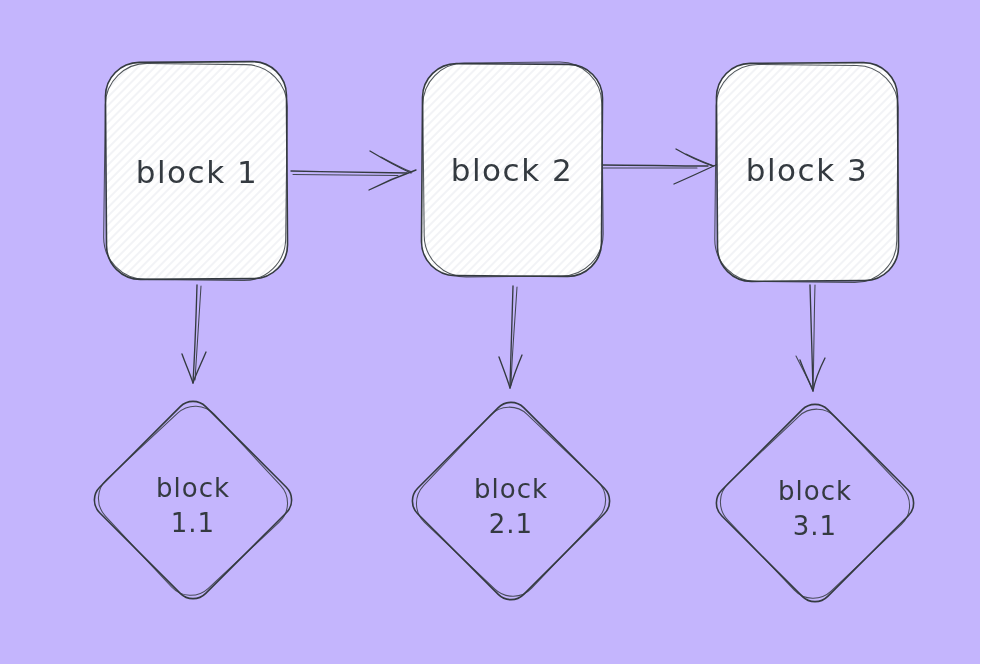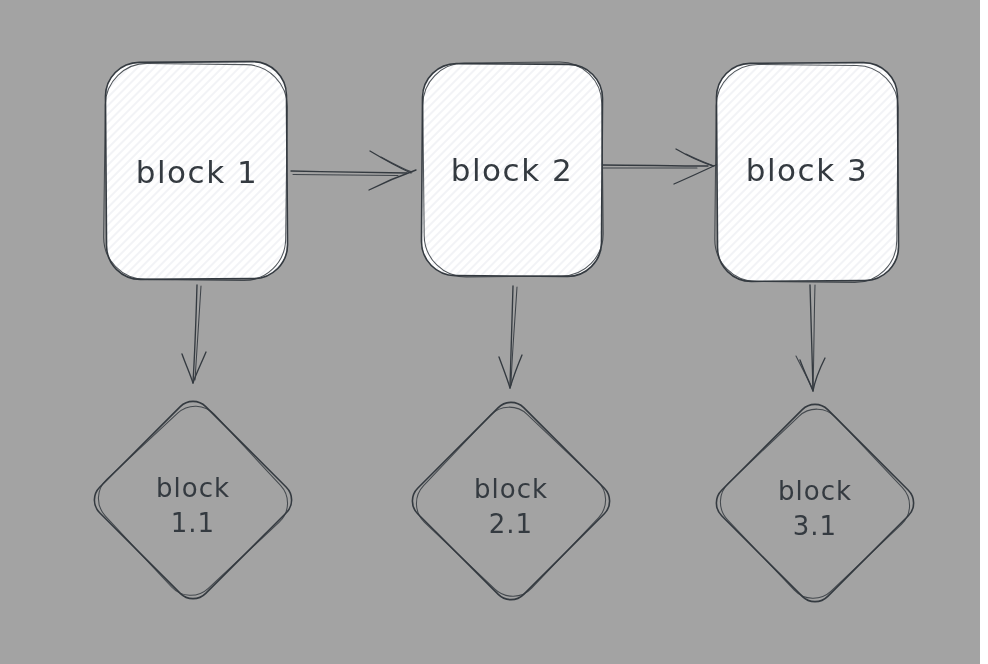--- a/index.html
+++ b/index.html
@@ -1,20 +1,20 @@
 <!DOCTYPE html>
 <html><head>
 <meta charset="utf-8">
 <style>
   html, body { margin: 0; padding: 0; background: #ffffff; }
   .canvas {
     position: relative;
     width: 980px;
     height: 664px;
-    background: #a3a3a3;
+    background: #c4b5fd;
     overflow: hidden;
   }
   svg { display: block; }
   .outline   { fill: none; stroke-width: 1.6; stroke-linejoin: round; stroke-linecap: round; }
   .outline2  { fill: none; stroke-width: 1.05; stroke-linejoin: round; stroke-linecap: round; opacity: 0.85; }
   .arrow     { fill: none; stroke-width: 1.35; stroke-linecap: round; }
   .arrow-thin{ fill: none; stroke-width: 1.05; stroke-linecap: round; opacity: 0.9; }
   .node-label {
     font-family: "DejaVu Sans", sans-serif;
     font-size: 31px;

